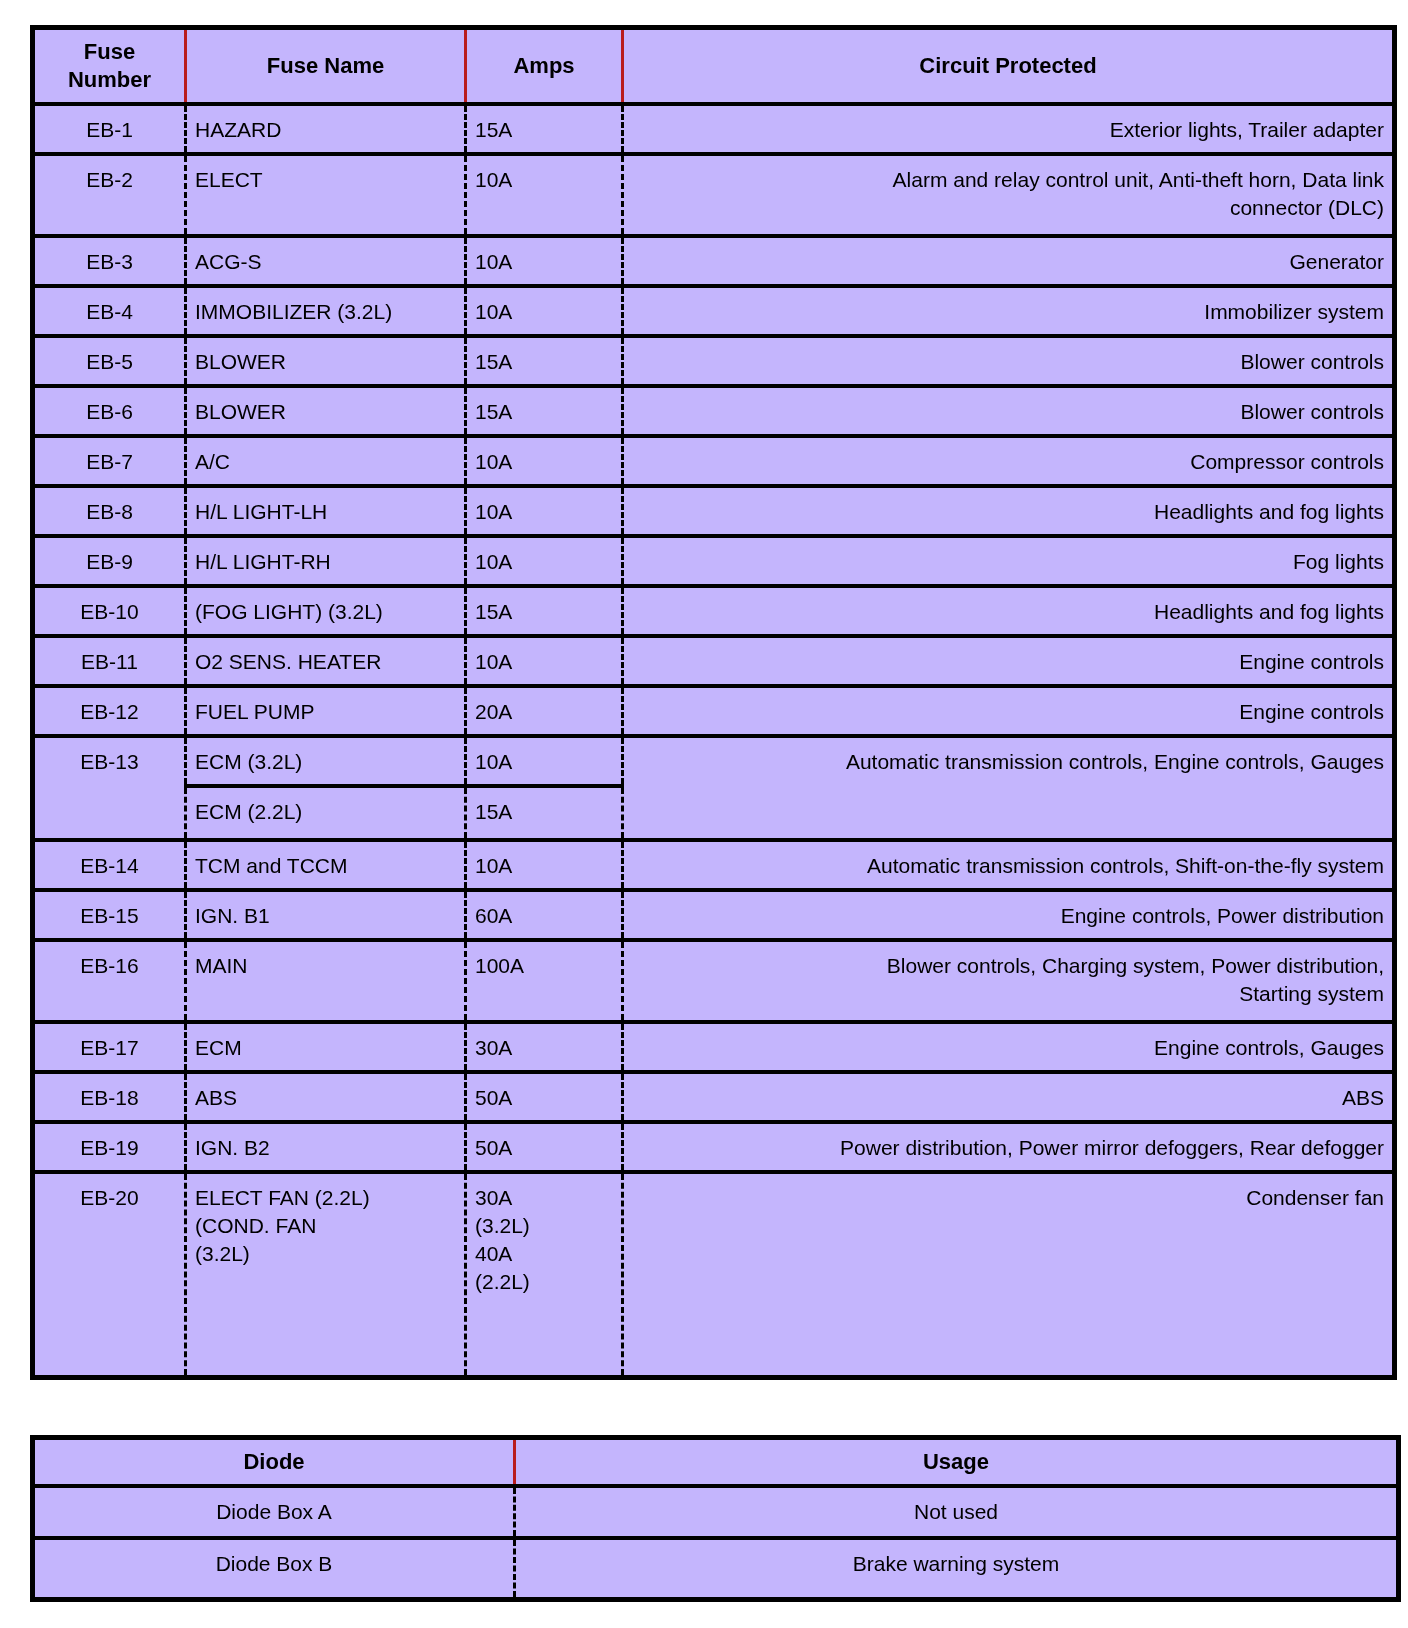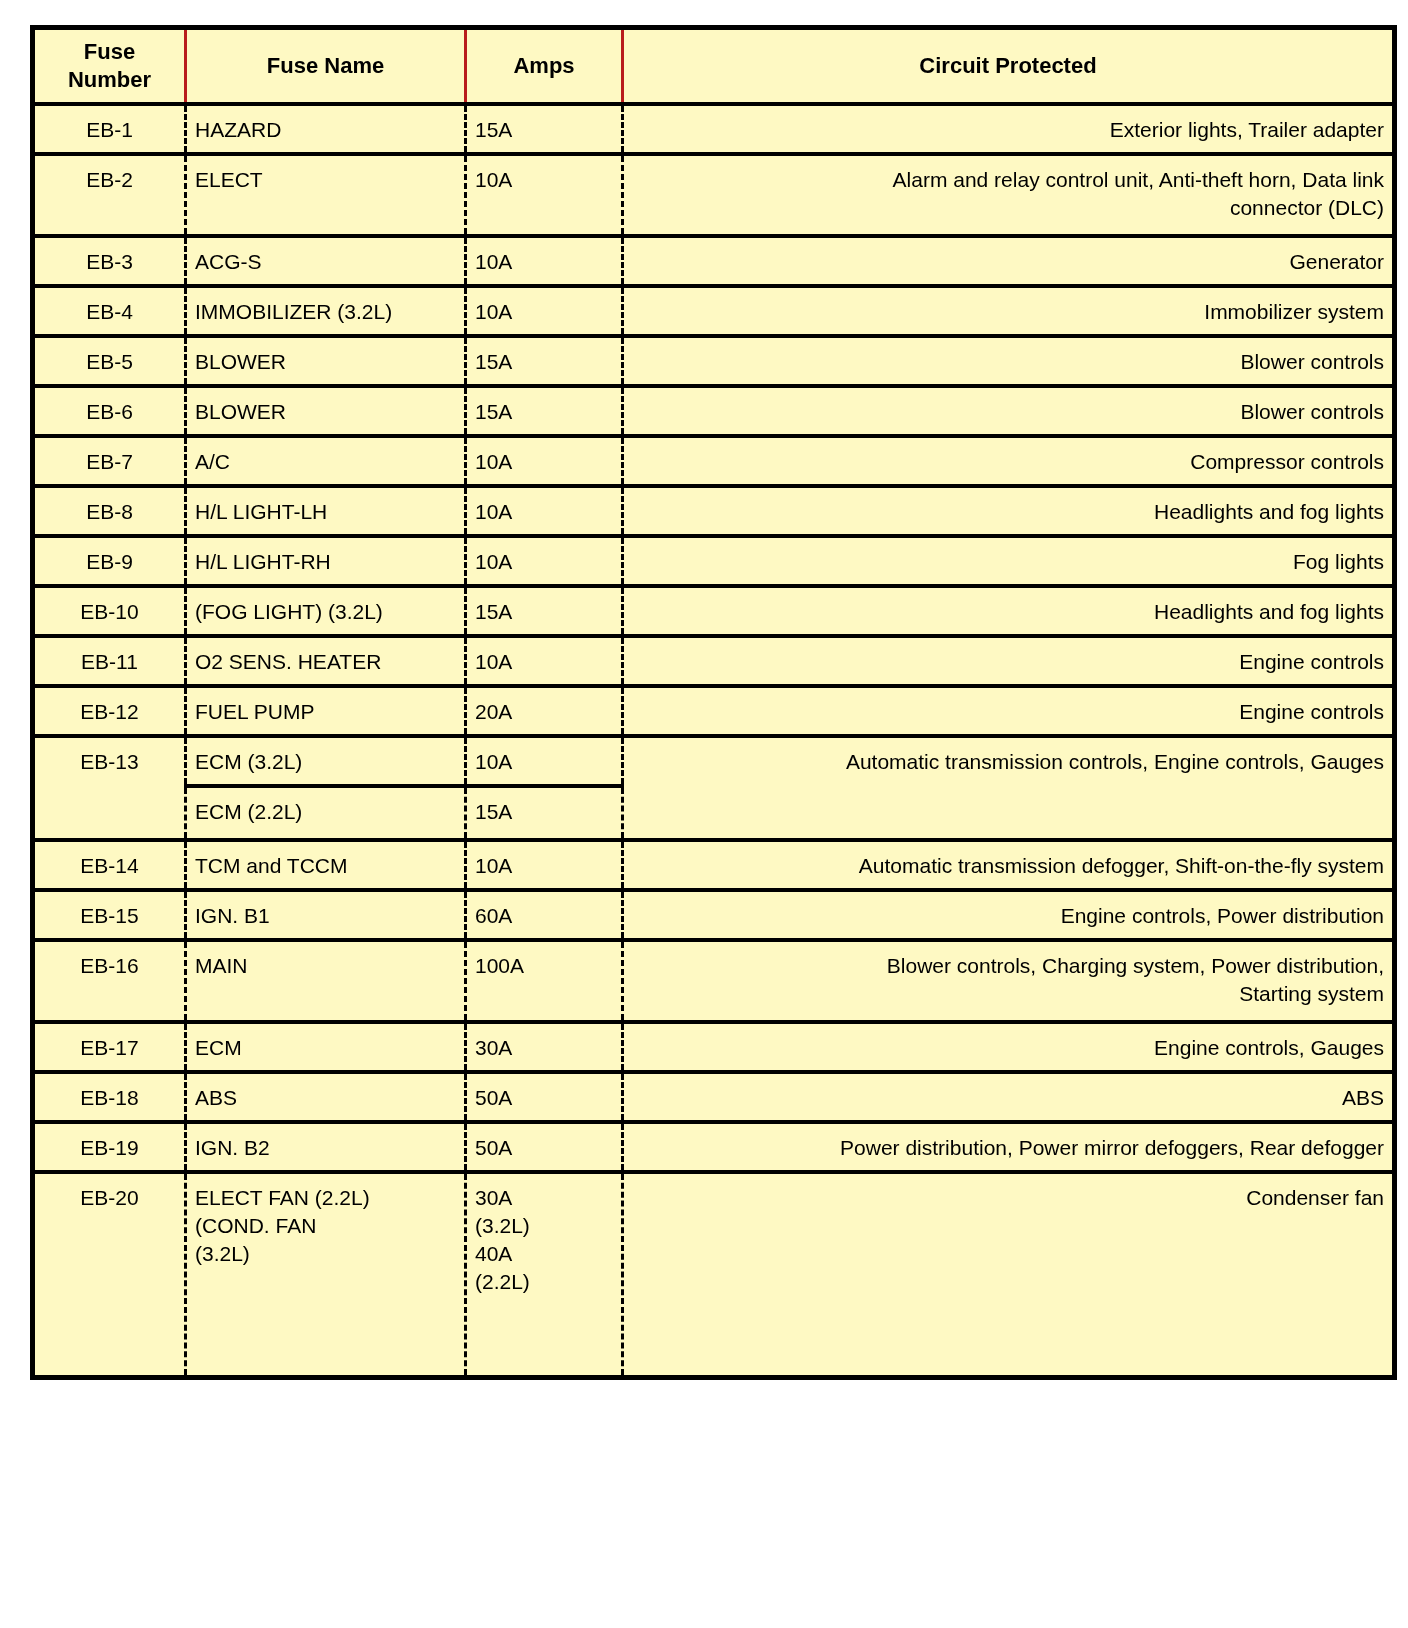--- a/index.html
+++ b/index.html
@@ -13,21 +13,21 @@
     width: 1408px;
     height: 1628px;
     overflow: hidden;
   }
   .sheet { position: relative; width: 1408px; height: 1628px; }
 
   table.doc-table {
     border-collapse: collapse;
     table-layout: fixed;
     border: 5px solid #000;
-    background: #fef9c3;
+    background: #c4b5fd;
   }
   #fuse-table { margin: 25px 0 0 30px; width: 1362px; }
   #diode-table { margin: 55px 0 0 30px; width: 1366px; }
 
   .doc-table th, .doc-table td {
     font-size: 21px;
     line-height: 28px;
     vertical-align: top;
     padding: 10px 8px 8px 8px;
     white-space: pre-line;
@@ -166,21 +166,21 @@
         <td class="c-circ" rowspan="2">Automatic transmission controls, Engine controls, Gauges</td>
       </tr>
       <tr class="h54">
         <td class="c-name">ECM (2.2L)</td>
         <td class="c-amps">15A</td>
       </tr>
       <tr class="h50">
         <td class="c-num">EB-14</td>
         <td class="c-name">TCM and TCCM</td>
         <td class="c-amps">10A</td>
-        <td class="c-circ">Automatic transmission defogger, Shift-on-the-fly system</td>
+        <td class="c-circ">Automatic transmission controls, Shift-on-the-fly system</td>
       </tr>
       <tr class="h50">
         <td class="c-num">EB-15</td>
         <td class="c-name">IGN. B1</td>
         <td class="c-amps">60A</td>
         <td class="c-circ">Engine controls, Power distribution</td>
       </tr>
       <tr class="h82">
         <td class="c-num">EB-16</td>
         <td class="c-name">MAIN</td>
@@ -213,14 +213,36 @@
 (3.2L)</td>
         <td class="c-amps">30A
 (3.2L)
 40A
 (2.2L)</td>
         <td class="c-circ">Condenser fan</td>
       </tr>
     </tbody>
   </table>
 
+  <table id="diode-table" class="doc-table">
+    <colgroup>
+      <col style="width:482px">
+        <col style="width:884px">
+    </colgroup>
+    <thead>
+      <tr class="hdr2">
+        <th class="c-diode">Diode</th>
+        <th class="c-usage">Usage</th>
+      </tr>
+    </thead>
+    <tbody>
+      <tr class="h52">
+        <td class="c-diode">Diode Box A</td>
+        <td class="c-usage">Not used</td>
+      </tr>
+      <tr class="h62">
+        <td class="c-diode">Diode Box B</td>
+        <td class="c-usage">Brake warning system</td>
+      </tr>
+    </tbody>
+  </table>
 
 </div>
 
 </body></html>

